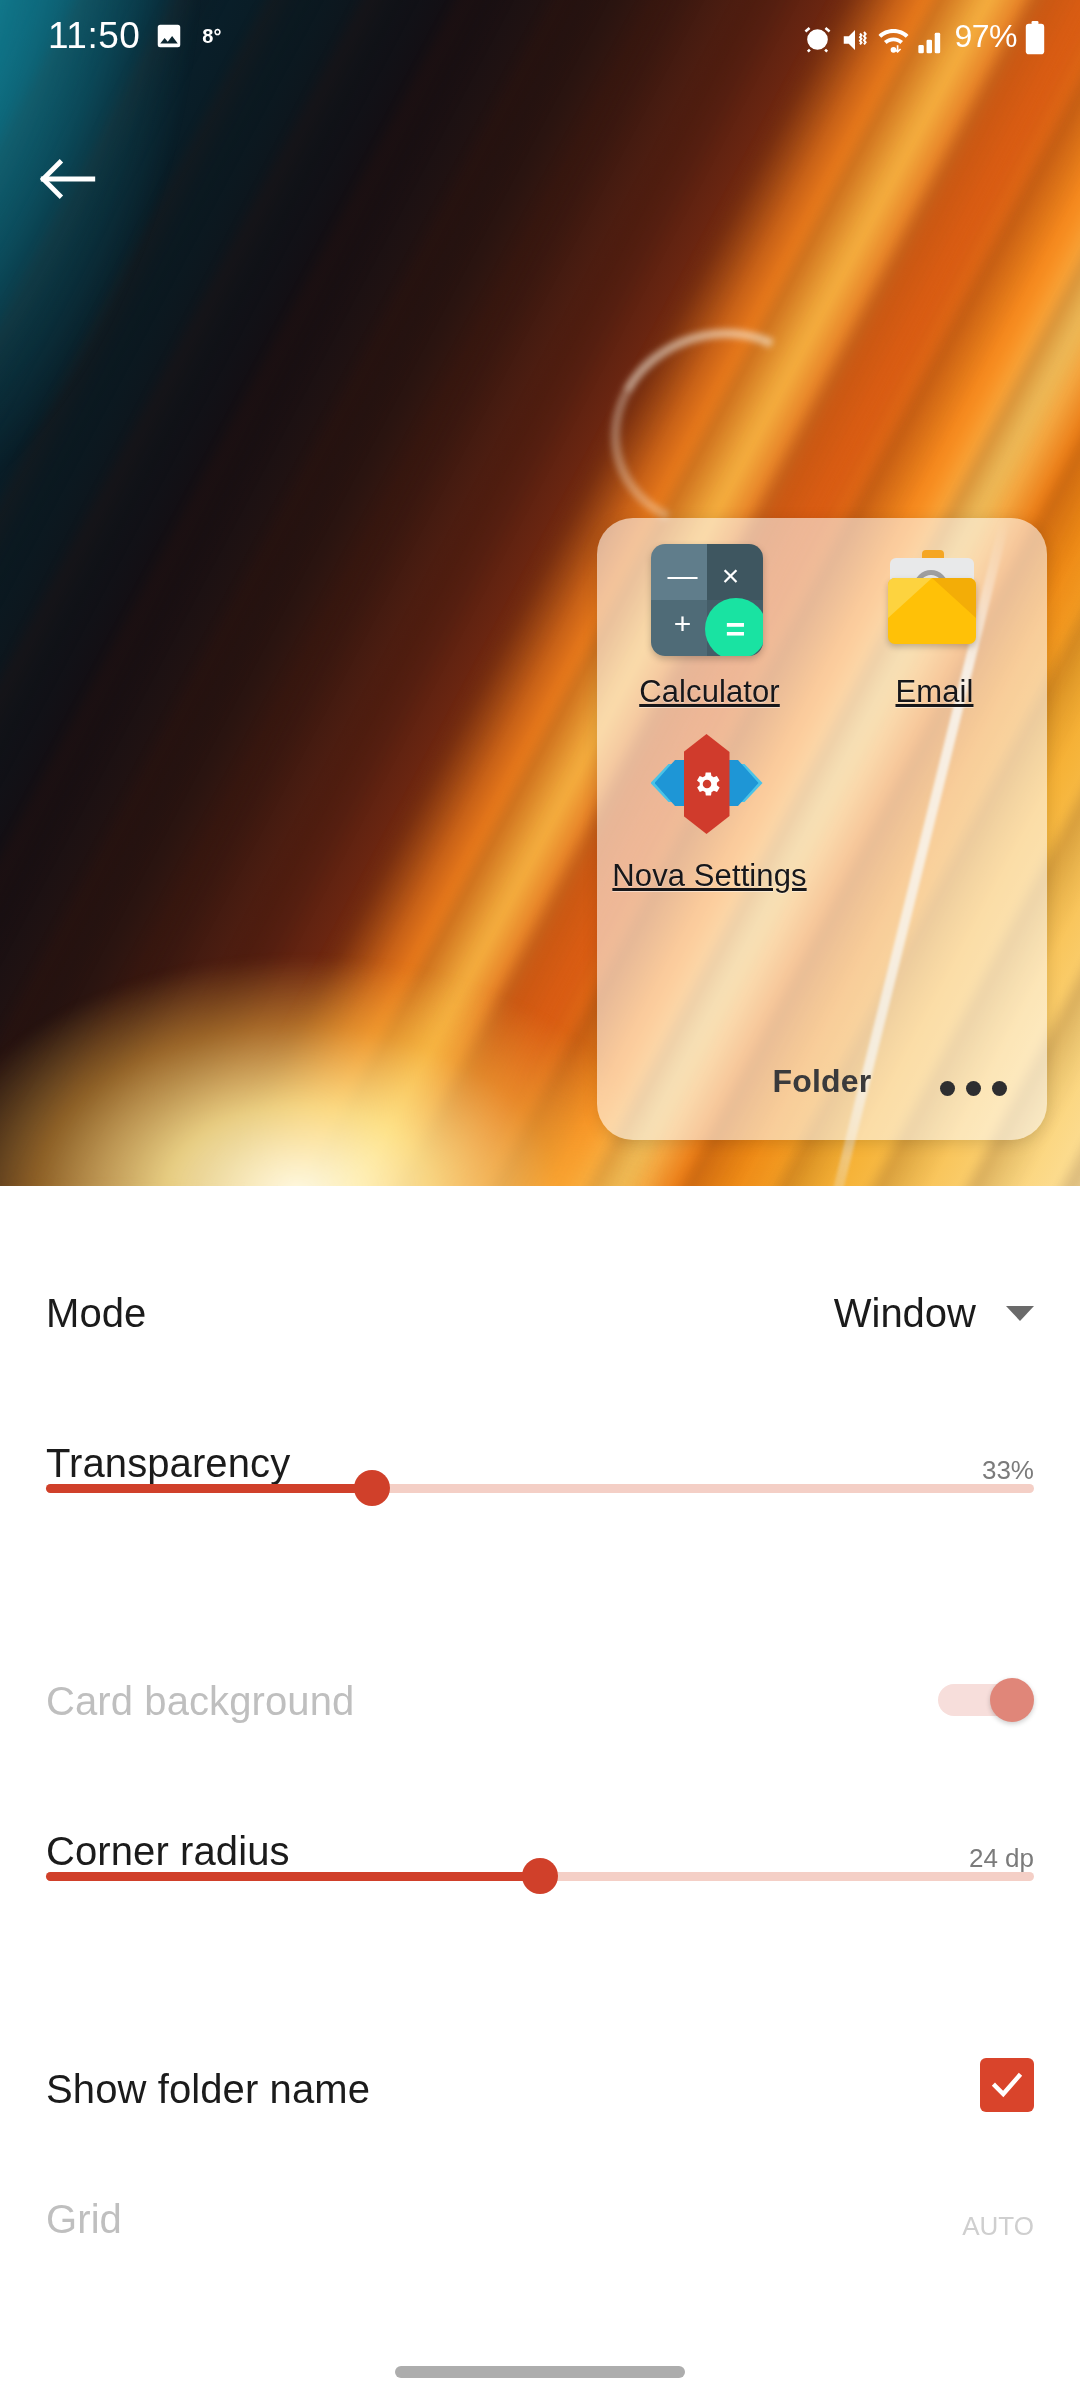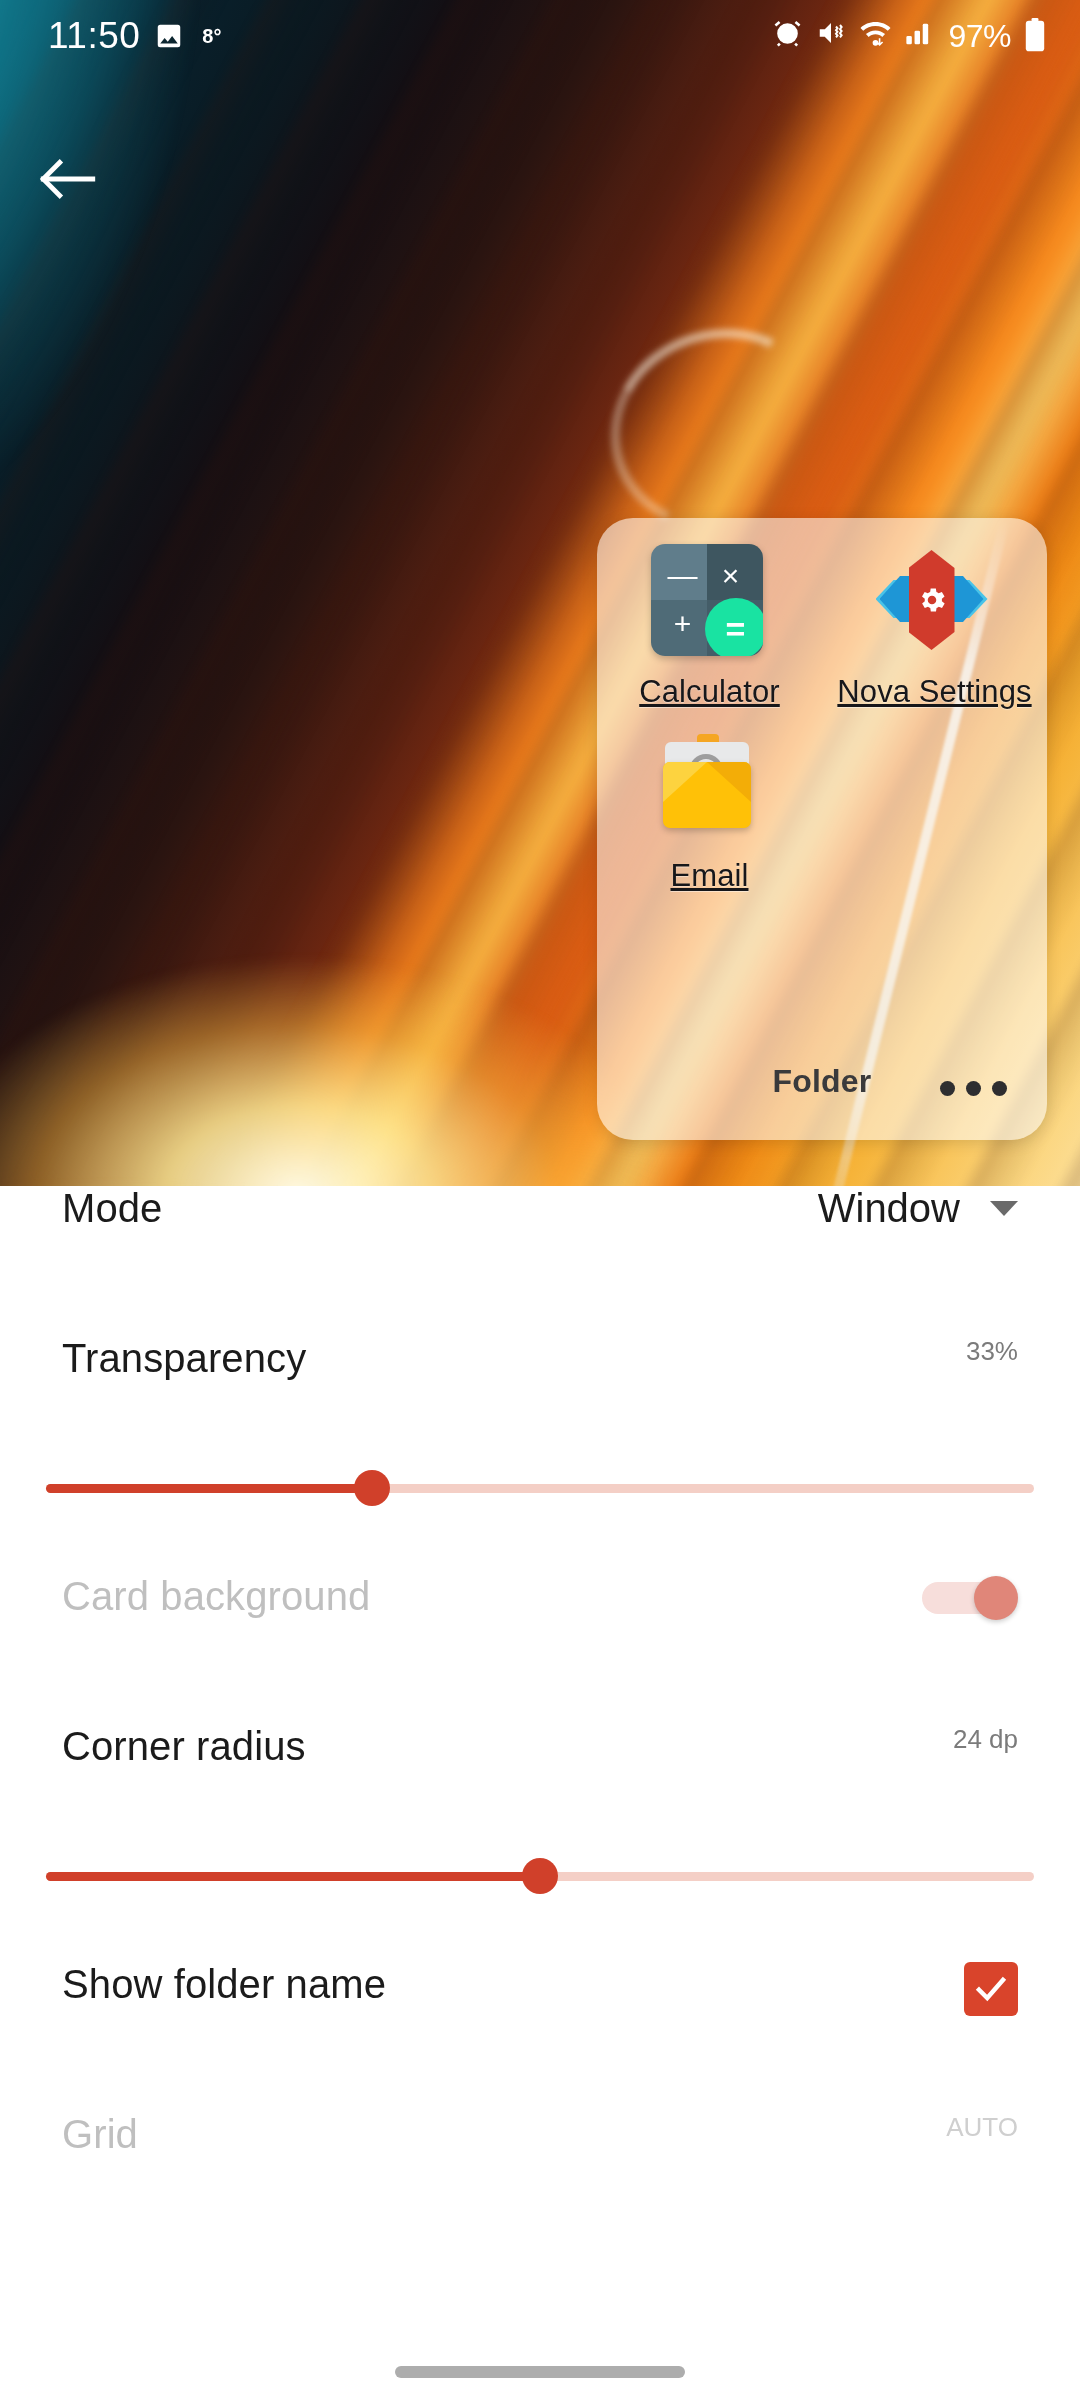--- a/index.html
+++ b/index.html
@@ -109,21 +109,21 @@
 
   
   #statusbar{
     position:absolute; left:0; top:0; width:1080px; height:72px;
     display:flex; align-items:center; justify-content:space-between;
     padding:0 34px 0 48px; color:#fff; z-index:20;
   }
   .sb-left{ display:flex; align-items:center; gap:14px; }
   .sb-time{ font-size:37px; letter-spacing:.5px; font-weight:400; }
   .sb-temp{ font-size:20px; font-weight:600; margin-left:4px; }
-  .sb-right{ display:flex; align-items:flex-start; gap:13px; }
+  .sb-right{ display:flex; align-items:flex-end; gap:7px; }
   .sb-pct{ font-size:32px; font-weight:500; letter-spacing:-.5px; }
   .ico{ display:inline-block; line-height:0; }
 
   
   #backbtn{
     position:absolute; left:22px; top:135px; width:92px; height:92px; z-index:20;
     display:flex; align-items:center; justify-content:center;
   }
 
   
@@ -213,22 +213,22 @@
   .nova .hex{ position:absolute; left:33px; top:6px; width:46px; height:100px; background:#d03b2c;
               clip-path:polygon(50% 0, 100% 18%, 100% 82%, 50% 100%, 0 82%, 0 18%); }
   .nova .gear{ position:absolute; left:40px; top:40px; width:32px; height:32px; }
 
   
   #settings{
     position:absolute; left:0; top:1186px; width:1080px; height:1214px;
     background:#fff; z-index:10; overflow:hidden;
   }
   .row{
-    display:flex; align-items:flex-start; justify-content:space-between;
-    padding:0 62px; height:150px; position:relative;
+    display:flex; align-items:flex-end; justify-content:space-between;
+    padding:0 46px; height:150px; position:relative;
   }
   .row-label{ font-size:40px; color:#1b1b1b; letter-spacing:.1px; }
   .row-value{ font-size:26px; color:#7b7b7b; }
   .row.disabled .row-label{ color:#bfbfbf; }
   .row.disabled .row-value{ color:#cfcfcf; }
 
   
   .dd{ display:flex; align-items:center; gap:30px; }
   .dd-val{ font-size:40px; color:#1b1b1b; }
   .caret{ width:0;height:0;border-left:14px solid transparent;border-right:14px solid transparent;border-top:15px solid #6a6a6a; }
@@ -350,49 +350,49 @@
               <div class="sym" style="left:8px;bottom:8px;width:48px;height:48px;">+</div>
               <div class="green">=</div>
             </div>
           </div>
           <div class="app-label">Calculator</div>
         </div>
 
 
         <div class="app">
           <div class="app-icon">
+            <div class="mail">
+              <div class="tab"></div>
+              <div class="card"></div>
+              <div class="at"></div>
+              <div class="env">
+                  <div class="flapL"></div>
+                  <div class="flapR"></div>
+                </div>
+            </div>
+          </div>
+          <div class="app-label">Email</div>
+        </div>
+
+        <div class="app">
+          <div class="app-icon">
             <div class="nova">
               <div class="dia diaL2"></div>
                 <div class="dia diaR2"></div>
               <div class="dia diaL"></div>
                 <div class="dia diaR"></div>
               <div class="hex"></div>
               <svg class="gear" viewBox="0 0 24 24" fill="#fff">
                 <path d="M19.4 13a7.6 7.6 0 0 0 0-2l2-1.6-2-3.4-2.4 1a7.6 7.6 0 0 0-1.7-1l-.4-2.6h-3.9l-.4 2.6a7.6 7.6 0 0 0-1.7 1l-2.4-1-2 3.4L6.6 11a7.6 7.6 0 0 0 0 2l-2 1.6 2 3.4 2.4-1a7.6 7.6 0 0 0 1.7 1l.4 2.6h3.9l.4-2.6a7.6 7.6 0 0 0 1.7-1l2.4 1 2-3.4-2.1-1.6zM12 15.2A3.2 3.2 0 1 1 12 8.8a3.2 3.2 0 0 1 0 6.4z"></path>
               </svg>
             </div>
           </div>
           <div class="app-label">Nova Settings</div>
         </div>
 
-        <div class="app">
-          <div class="app-icon">
-            <div class="mail">
-              <div class="tab"></div>
-              <div class="card"></div>
-              <div class="at"></div>
-              <div class="env">
-                  <div class="flapL"></div>
-                  <div class="flapR"></div>
-                </div>
-            </div>
-          </div>
-          <div class="app-label">Email</div>
-        </div>
-
       </div>
 
       <div id="folder-foot">
         <span id="folder-name">Folder</span>
       </div>
       <div id="folder-more">
         <i></i>
           <i></i>
           <i></i>
       </div>

